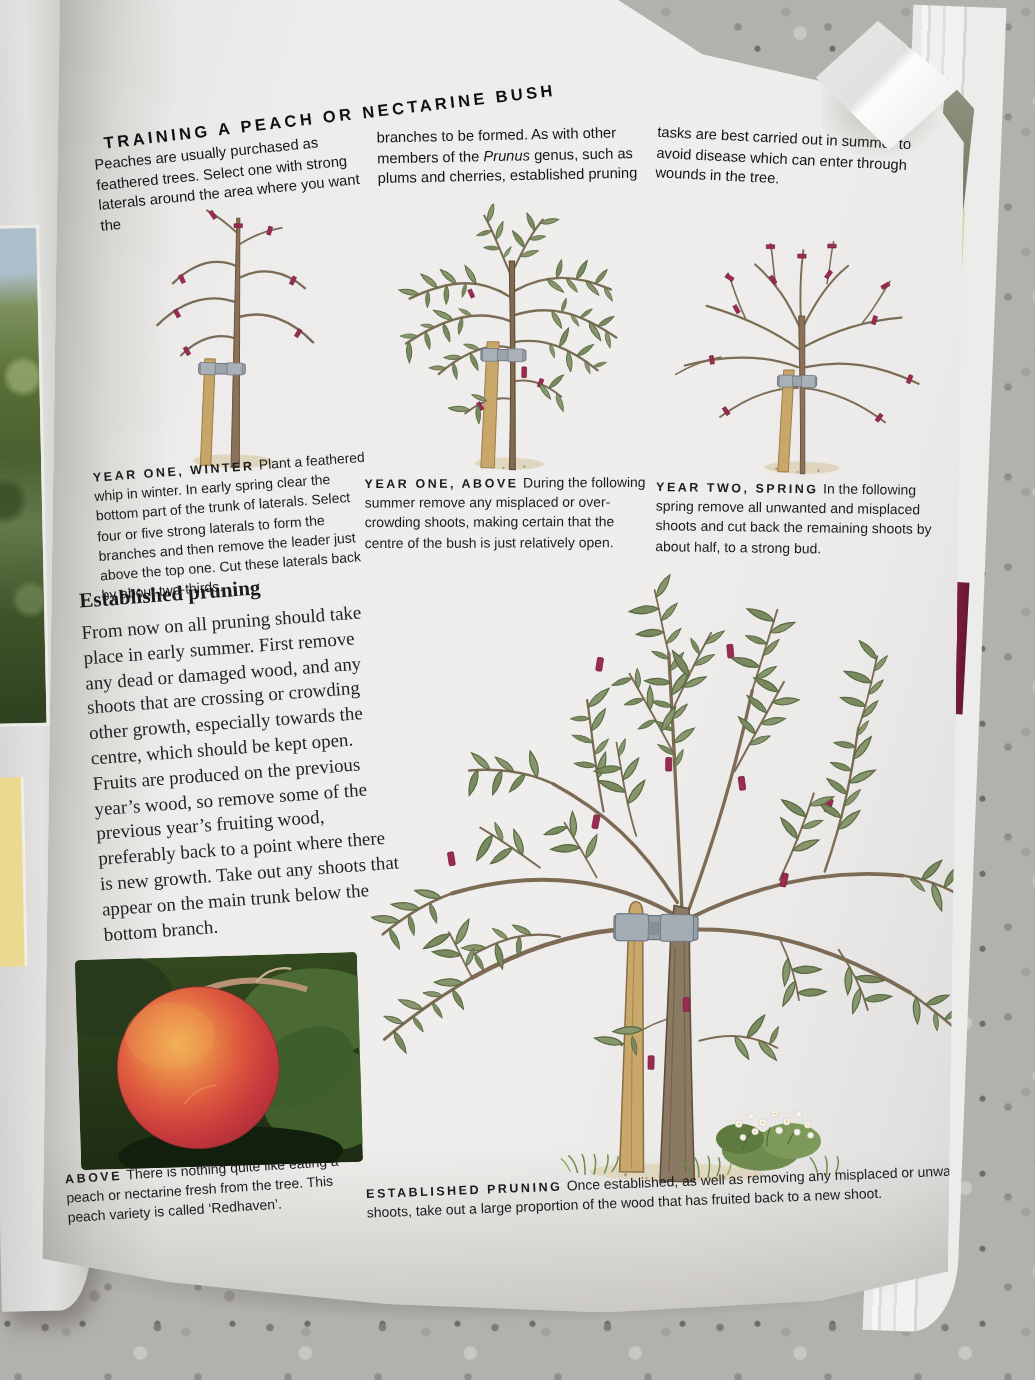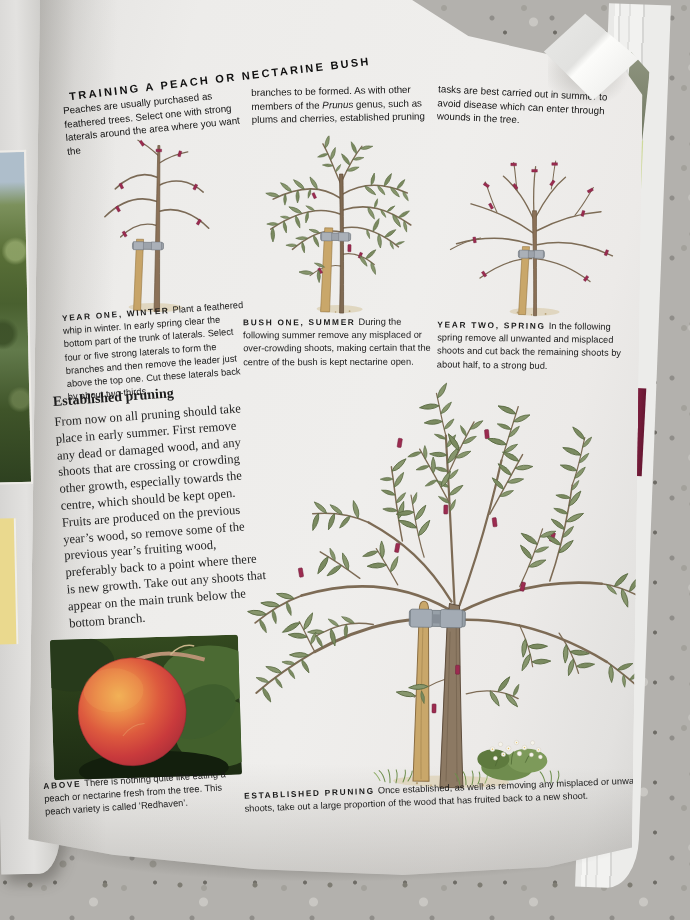--- a/index.html
+++ b/index.html
@@ -221,21 +221,21 @@
           <use href="#leafShape" transform="translate(124.3,94.8) rotate(-50) scale(1.24)" fill="#7a8a60"></use>
           <use href="#leafShape" transform="translate(130.2,97.4) rotate(98) scale(1.24)" fill="#87966d"></use>
           <use href="#leafShape" transform="translate(136.0,100.4) rotate(-19) scale(1.18)" fill="#7a8a60"></use>
           <use href="#leafShape" transform="translate(141.5,103.9) rotate(83) scale(0.81)" fill="#87966d"></use>
           <use href="#leafShape" transform="translate(146.8,107.6) rotate(-3) scale(0.84)" fill="#7a8a60"></use>
           <use href="#leafShape" transform="translate(111.6,119.5) rotate(70) scale(1.11)" fill="#87966d"></use>
           <use href="#leafShape" transform="translate(117.5,122.2) rotate(-27) scale(1.17)" fill="#7a8a60"></use>
           <use href="#leafShape" transform="translate(122.9,125.7) rotate(85) scale(1.14)" fill="#87966d"></use>
         </g>
       </svg>
-    <div class="abs figcap" style="left:208px;top:342px;width:188px;transform:rotate(-1deg)"><span class="cap-label">BUSH ONE, SUMMER</span><span>During the following summer remove any misplaced or over-crowding shoots, making certain that the centre of the bush is kept nectarine open.</span></div>
+    <div class="abs figcap" style="left:208px;top:342px;width:188px;transform:rotate(-1deg)"><span class="cap-label">YEAR ONE, ABOVE</span><span>During the following summer remove any misplaced or over-crowding shoots, making certain that the centre of the bush is just relatively open.</span></div>
 
     <svg class="abs" style="left:400px;top:172px" width="190" height="168" viewBox="0 0 190 168">
       <ellipse cx="99" cy="163" rx="25" ry="4" fill="#ddd2b8" opacity="0.85"></ellipse>
       <g fill="#b7a175">
           <circle cx="82" cy="164" r="0.9"></circle>
           <circle cx="110" cy="165" r="0.9"></circle>
           <circle cx="96" cy="166" r="0.8"></circle>
         </g>
       <g stroke="#7d6c56" fill="none" stroke-linecap="round">
         <path d="M96.5,70 C88,52 80,40 66,28" stroke-width="1.4"></path>

